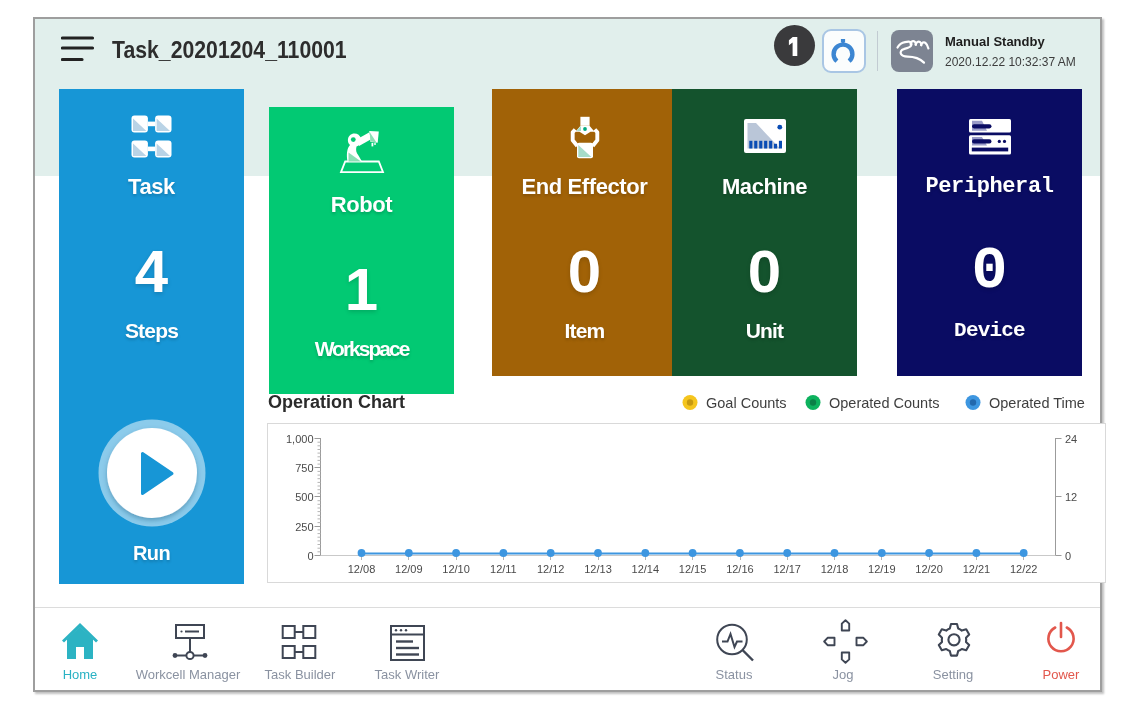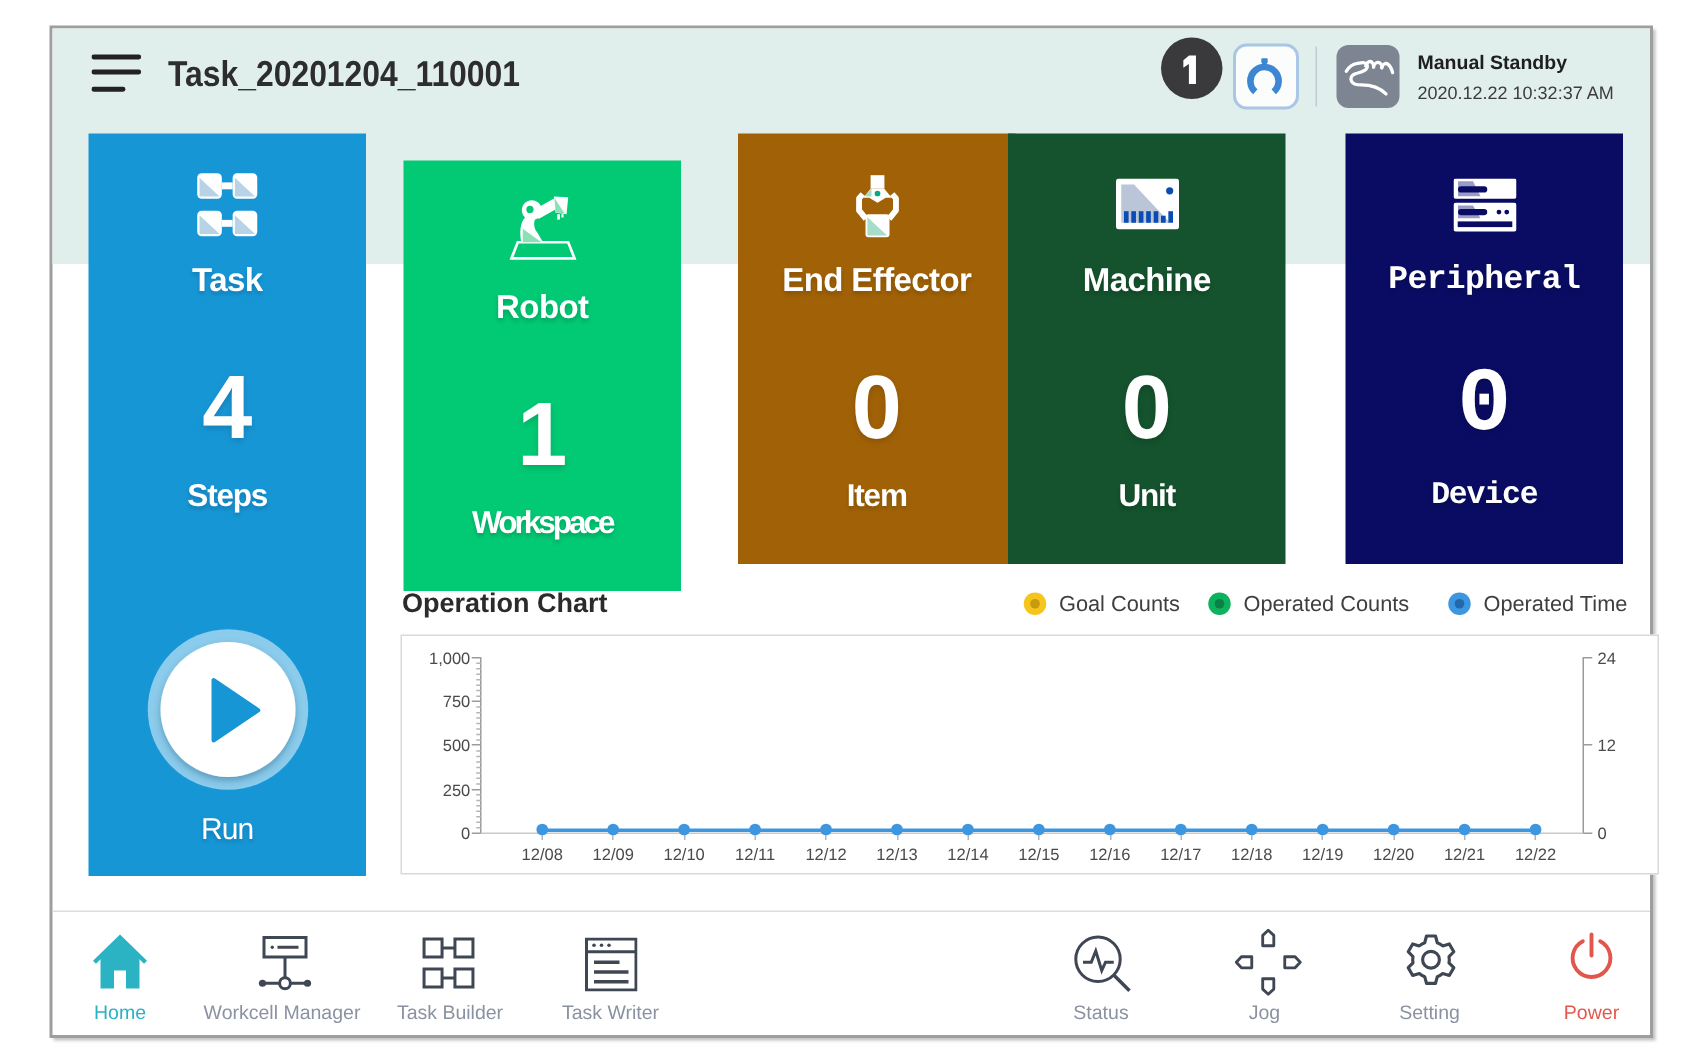--- a/index.html
+++ b/index.html
@@ -16,21 +16,21 @@
   .badge{position:absolute;left:774px;top:25px;width:41px;height:41px;border-radius:50%;background:#3a3a3c;}
   .bluebtn{position:absolute;left:822px;top:29px;width:40px;height:40px;border:2px solid #a9c6e4;border-radius:9px;background:#fbfdfd;}
   .vsep{position:absolute;left:877px;top:31px;width:1px;height:40px;background:#c2cbd2;}
   .graybtn{position:absolute;left:891px;top:30px;width:42px;height:42px;border-radius:8px;background:#7d8492;}
   .mstitle{position:absolute;left:945px;top:34px;font-size:13px;font-weight:bold;color:#1e1e1e;}
   .msdate{position:absolute;left:945px;top:55px;font-size:12px;color:#3c3c3c;}
   .opchart{position:absolute;left:268px;top:392px;font-size:18px;font-weight:bold;color:#2b2b2b;}
   .chartbox{position:absolute;left:267px;top:423px;width:837px;height:158px;border:1px solid #d9d9d9;background:#fff;}
   .navsep{position:absolute;left:35px;top:607px;width:1065px;height:1px;background:#dcdcdc;}
   .navlabel{position:absolute;font-size:13px;font-weight:normal;color:#8a92a1;text-align:center;transform:translateX(-50%);}
-  .runtxt{position:absolute;left:59px;width:185px;top:542px;text-align:center;color:#fff;font-size:20px;font-weight:normal;letter-spacing:-0.6px;text-shadow:0 2px 3px rgba(0,0,0,0.18);}
+  .runtxt{position:absolute;left:59px;width:185px;top:542px;text-align:center;color:#fff;font-size:20px;font-weight:bold;letter-spacing:-0.6px;text-shadow:0 2px 3px rgba(0,0,0,0.18);}
 </style>
 </head>
 <body>
 <div class="frame"></div>
 <div class="header"></div>
 
 <svg class="abs" style="left:61px;top:35px;" width="34" height="28" viewBox="0 0 34 28">
   <line x1="1.5" y1="3" x2="31.5" y2="3" stroke="#222" stroke-width="3.2" stroke-linecap="round"></line>
   <line x1="1.5" y1="13" x2="31.5" y2="13" stroke="#222" stroke-width="3.2" stroke-linecap="round"></line>
   <line x1="1.5" y1="24.5" x2="21" y2="24.5" stroke="#222" stroke-width="3.2" stroke-linecap="round"></line>

